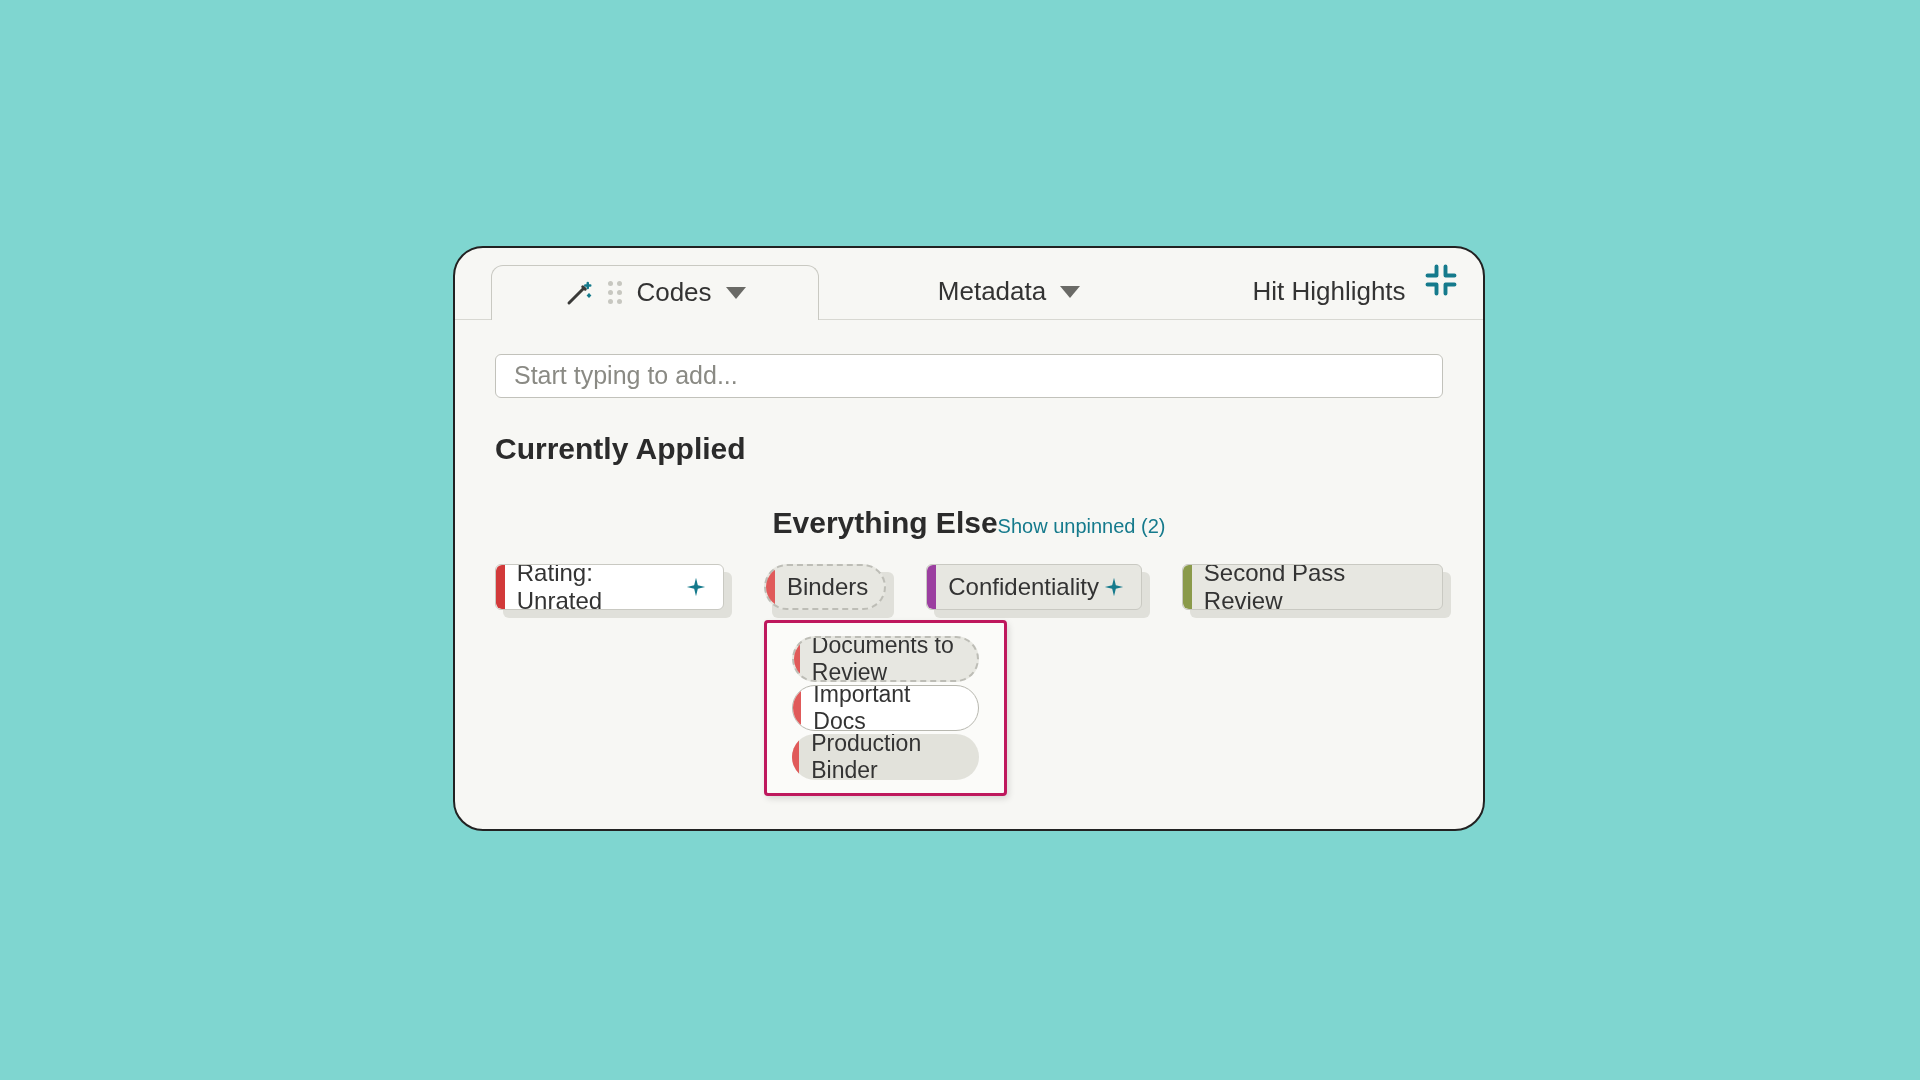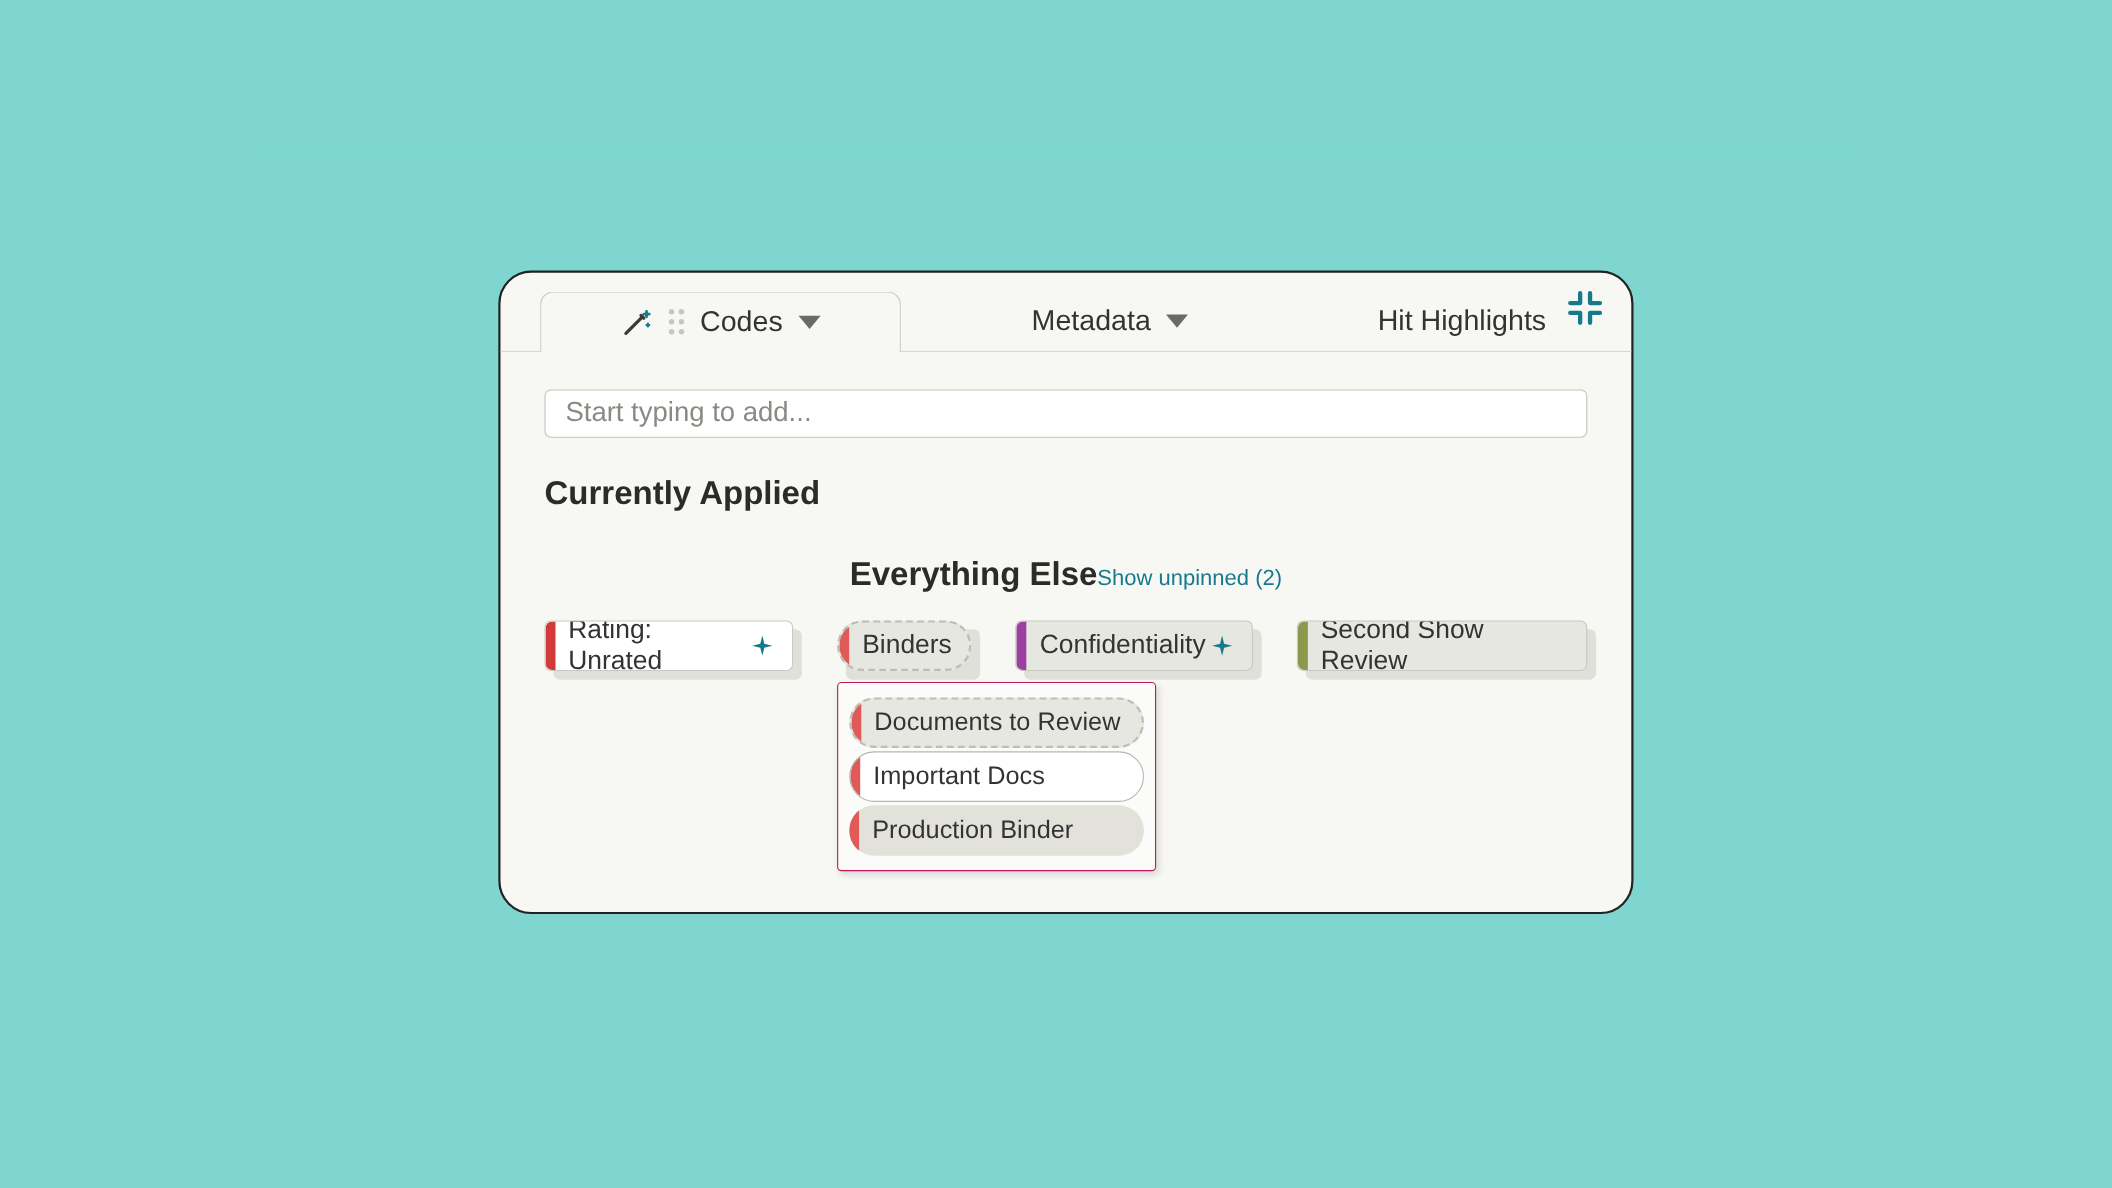--- a/index.html
+++ b/index.html
@@ -173,25 +173,25 @@
     margin-left: 4px;
     display: inline-flex;
   }
   .sparkle svg { display:block; }
 
   
   .dropdown {
     position: absolute;
     left: 0;
     top: 56px;
-    width: 290px;
+    width: 243px;
     background: #fbfbf9;
-    border: 1px solid #be185d;
+    border: 3px solid #be185d;
     border-radius: 4px;
-    padding: 10px 10px;
+    padding: 10px 25px;
     z-index: 5;
     box-shadow: 2px 3px 6px rgba(0,0,0,0.12);
   }
   .dd-item {
     display: flex;
     align-items: center;
     height: 46px;
     border-radius: 23px;
     padding: 0 18px 0 0;
     font-size: 23px;
@@ -322,20 +322,20 @@
                   <path d="M12 2 L14 10 L22 12 L14 14 L12 22 L10 14 L2 12 L10 10 Z" fill="#157a8c"></path>
                 </svg>
             </span>
           </div>
         </div>
 
         <div class="pill-wrap">
           <div class="pill-shadow"></div>
           <div class="pill gray">
             <div class="stripe" style="background:#8a9a4a"></div>
-            <span>Second Show Review</span>
+            <span>Second Pass Review</span>
           </div>
         </div>
 
       </div>
     </div>
   </div>
 </div>
 
 </body></html>

